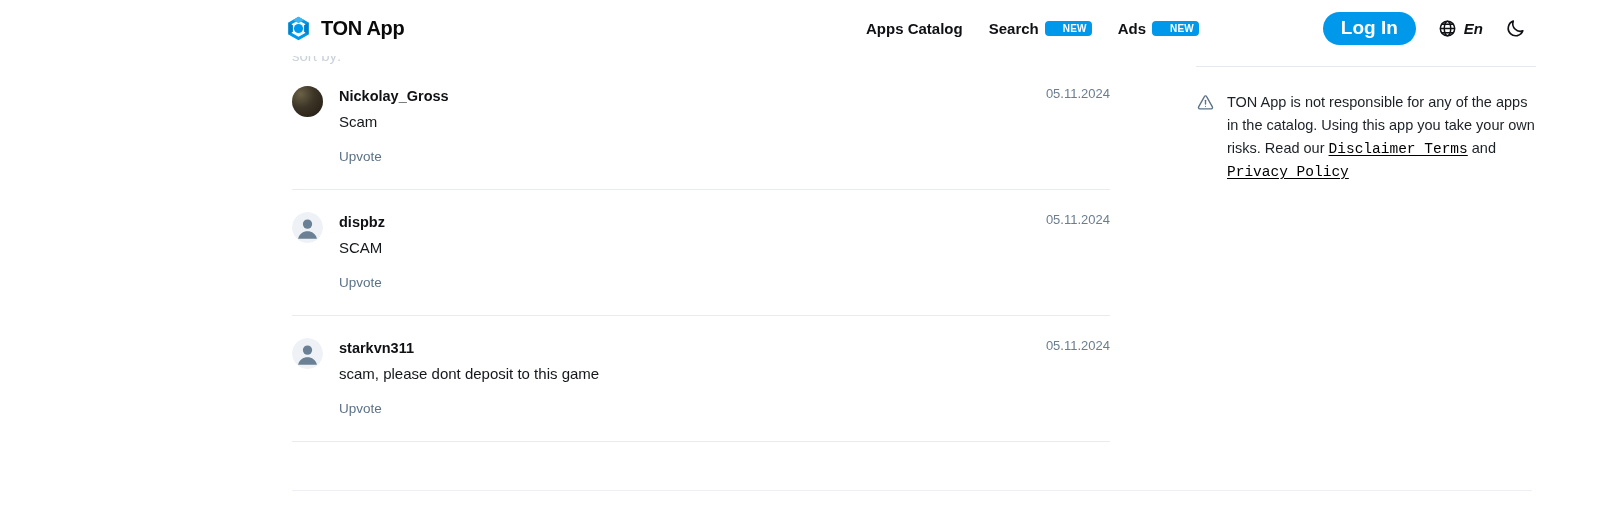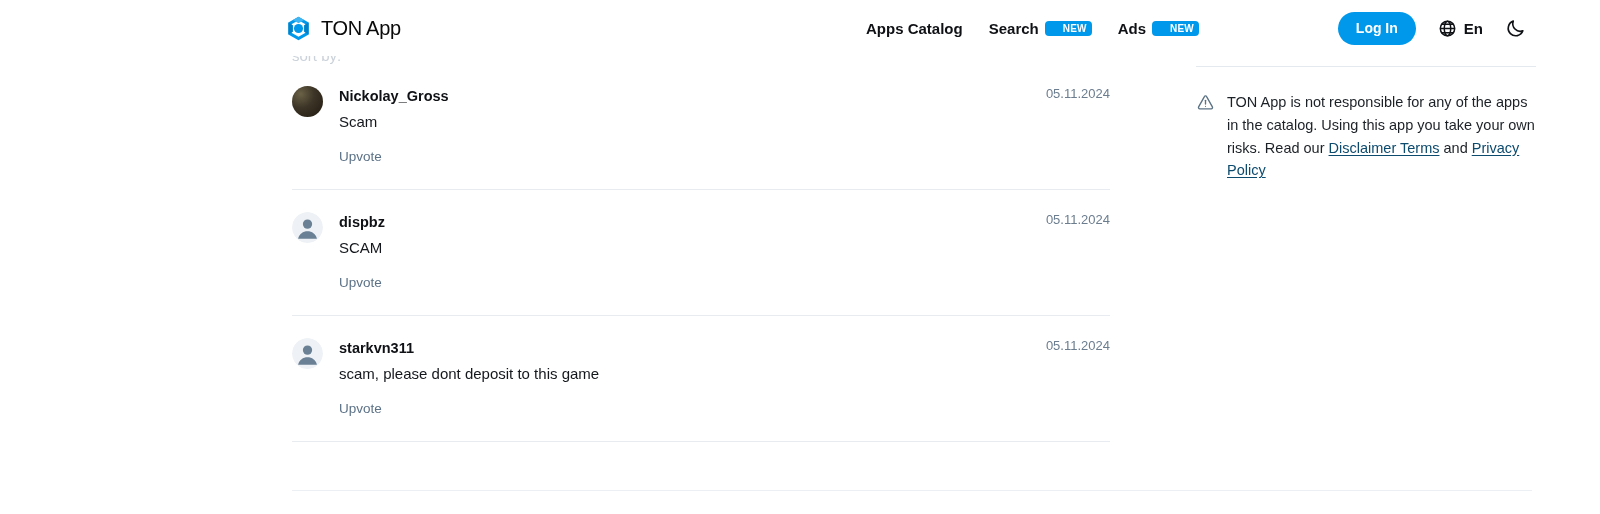--- a/index.html
+++ b/index.html
@@ -29,21 +29,21 @@
     position: absolute;
     left: 285px;
     display: flex;
     align-items: center;
     gap: 9px;
     cursor: pointer;
   }
   .brand-logo { width: 27px; height: 27px; display: block; }
   .brand-name {
     font-size: 20px;
-    font-weight: normal;
+    font-weight: bold;
     letter-spacing: -0.3px;
     color: #0a0a0a;
     white-space: nowrap;
   }
 
   .search-box {
     position: absolute;
     left: 452px;
     top: 10px;
     width: 336px;
@@ -103,37 +103,37 @@
   .header-right {
     position: absolute;
     right: 74px;
     display: flex;
     align-items: center;
     gap: 22px;
   }
   .login-btn {
     background: #0098ea;
     color: #ffffff;
-    font-size: 14px;
+    font-size: 19px;
     font-weight: bold;
     border: none;
     border-radius: 18px;
     height: 33px;
     padding: 0 18px;
     cursor: pointer;
     font-family: "Liberation Sans", sans-serif;
     white-space: nowrap;
   }
   .lang {
     display: flex;
     align-items: center;
     gap: 7px;
     cursor: pointer;
   }
-  .lang-label { font-size: 15px; font-weight: bold; color: #0f1115; }
+  .lang-label { font-size: 15px; font-weight: bold; color: #0f1115; font-style: italic; }
   .globe-icon { width: 19px; height: 19px; display: block; }
   .theme-toggle { cursor: pointer; display: block; width: 21px; height: 21px; }
 
   
   .content { position: absolute; top: 56px; left: 0; width: 1564px; height: 458px; }
 
   .reviews {
     position: absolute;
     left: 292px;
     top: 0;
@@ -228,24 +228,25 @@
     gap: 12px;
     margin-top: 24px;
   }
   .warn-icon { width: 19px; height: 19px; flex: 0 0 auto; margin-top: 2px; }
   .disclaimer-text {
     font-size: 14.5px;
     line-height: 1.57;
     color: #1c2127;
   }
   .disclaimer-text a {
-    color: #0c4a6e;
+    color: #000000;
     text-decoration: underline;
     text-underline-offset: 2px;
     cursor: pointer;
+    font-family: Liberation Mono, monospace;
   }
 
   .bottom-rule {
     position: absolute;
     left: 292px;
     top: 434px;
     width: 1240px;
     height: 1px;
     background: #eceff3;
   }

